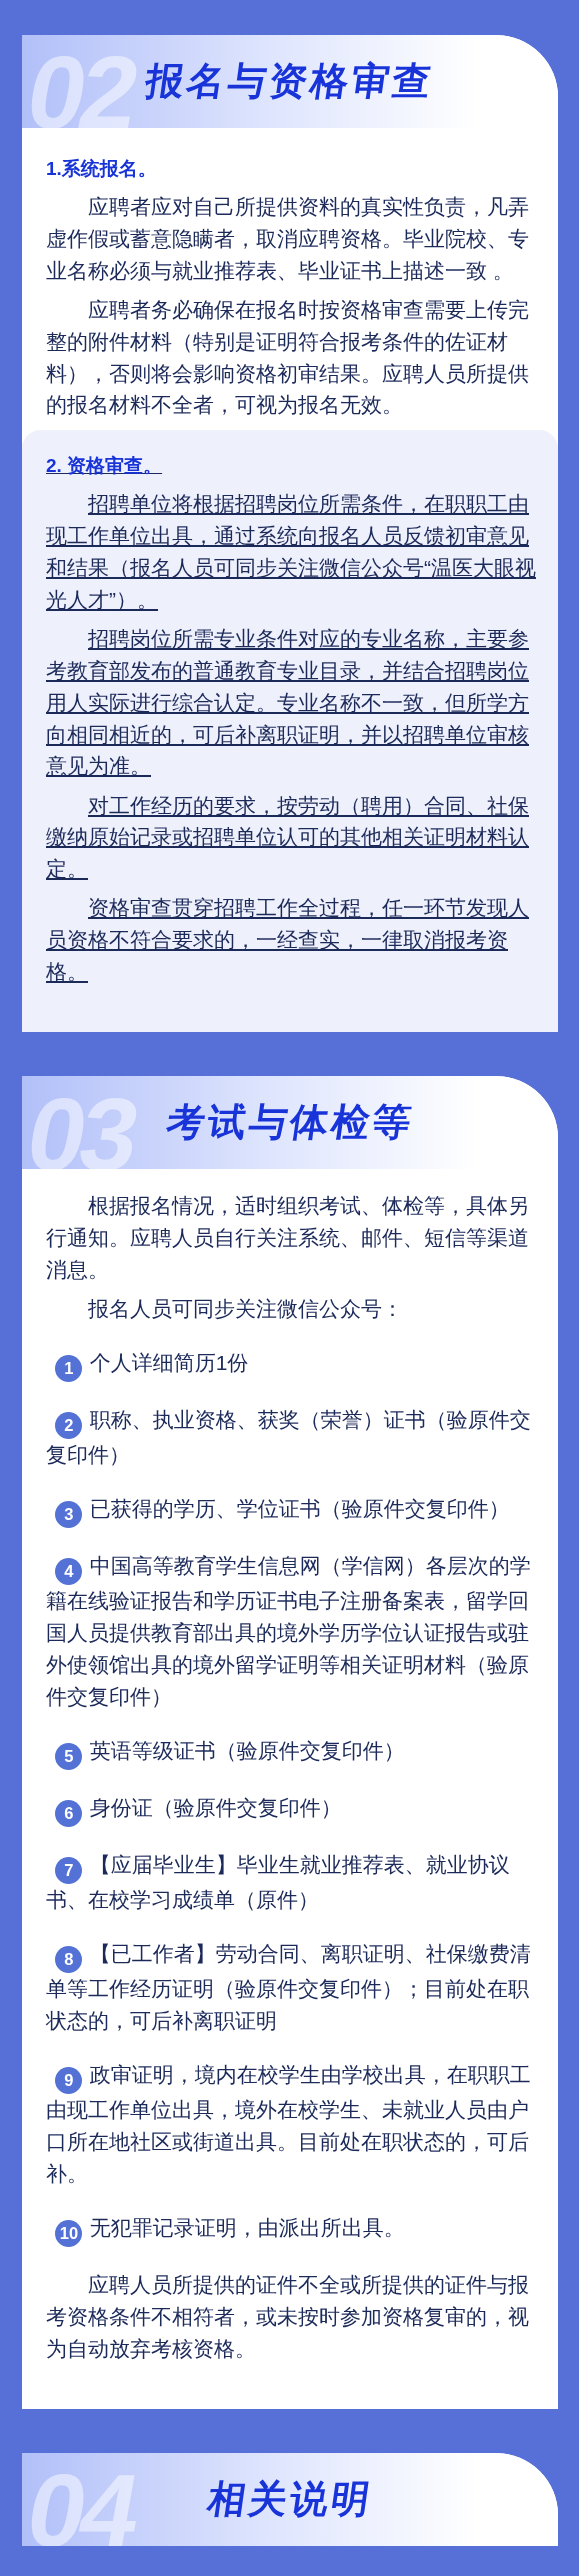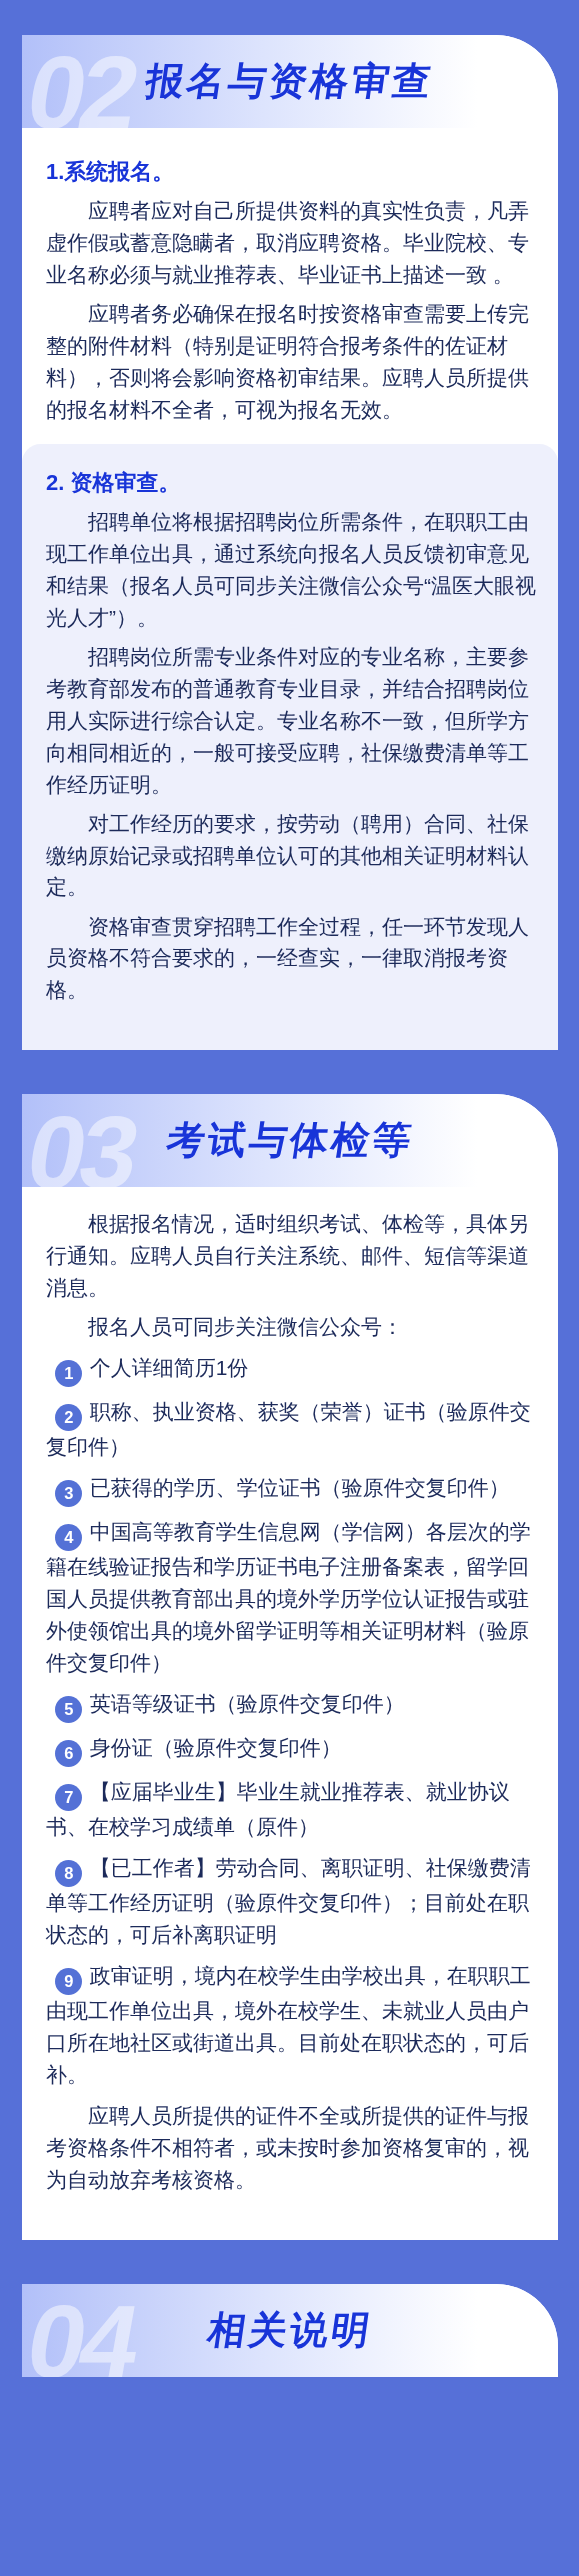--- a/index.html
+++ b/index.html
@@ -58,31 +58,31 @@
     transform:skewX(-8deg);
     white-space:nowrap;
   }
   .card-body{
     padding:13.4px 18px 37px 24px;
     font-size:21px;
     line-height:1.52;
   }
   .blk-heading{
     margin:13.4px 0 5.2px;
-    font-size:22px;
+    font-size:19px;
     font-weight:bold;
     color:var(--accent);
   }
   .blk-para{
     margin:7.2px 0;
     text-indent:2em;
     color:var(--text);
   }
   .blk-item{
-    margin:9px 0;
+    margin:22px 0;
     text-indent:.45em;
     color:var(--text);
   }
   .num-badge{
     display:inline-flex;
     align-items:center;
     justify-content:center;
     min-width:27px;
     height:27px;
     padding:0 2.1px;
@@ -96,43 +96,44 @@
     vertical-align:-4.1px;
     margin-right:7.2px;
   }
   .subcard{
     background:var(--subcard);
     border-radius:18.5px;
     margin:15.5px -18px 15.5px -24px;
     padding:8.2px 18px 14.4px 24px;
   }
   .subcard.flush{
-    margin:18px -18px -37px -24px;
+    margin:9px -18px -37px -24px;
     padding-bottom:37px;
     border-radius:18.5px 18.5px 0 0;
+    text-decoration:underline;
   }
 </style>
 </head>
 <body>
 
 <main class="page">
   <div id="sections">
       <section class="card">
         <header class="card-header">
           <span class="watermark">02</span>
           <h1 class="card-title">报名与资格审查</h1>
         </header>
         <div class="card-body">
           <h2 class="blk-heading">1.系统报名。</h2>
           <p class="blk-para">应聘者应对自己所提供资料的真实性负责，凡弄虚作假或蓄意隐瞒者，取消应聘资格。毕业院校、专业名称必须与就业推荐表、毕业证书上描述一致 。</p>
           <p class="blk-para">应聘者务必确保在报名时按资格审查需要上传完整的附件材料（特别是证明符合报考条件的佐证材料），否则将会影响资格初审结果。应聘人员所提供的报名材料不全者，可视为报名无效。</p>
           <div class="subcard flush">
             <h2 class="blk-heading">2. 资格审查。</h2>
             <p class="blk-para">招聘单位将根据招聘岗位所需条件，在职职工由现工作单位出具，通过系统向报名人员反馈初审意见和结果（报名人员可同步关注微信公众号“温医大眼视光人才”）。</p>
-            <p class="blk-para">招聘岗位所需专业条件对应的专业名称，主要参考教育部发布的普通教育专业目录，并结合招聘岗位用人实际进行综合认定。专业名称不一致，但所学方向相同相近的，一般可接受应聘，社保缴费清单等工作经历证明。</p>
+            <p class="blk-para">招聘岗位所需专业条件对应的专业名称，主要参考教育部发布的普通教育专业目录，并结合招聘岗位用人实际进行综合认定。专业名称不一致，但所学方向相同相近的，可后补离职证明，并以招聘单位审核意见为准。</p>
             <p class="blk-para">对工作经历的要求，按劳动（聘用）合同、社保缴纳原始记录或招聘单位认可的其他相关证明材料认定。</p>
             <p class="blk-para">资格审查贯穿招聘工作全过程，任一环节发现人员资格不符合要求的，一经查实，一律取消报考资格。</p>
           </div>
         </div>
       </section>
       <section class="card">
         <header class="card-header">
           <span class="watermark">03</span>
           <h1 class="card-title">考试与体检等</h1>
         </header>
@@ -141,20 +142,21 @@
           <p class="blk-para">报名人员可同步关注微信公众号：</p>
           <p class="blk-item"><span class="num-badge">1</span><span class="item-text">个人详细简历1份</span></p>
           <p class="blk-item"><span class="num-badge">2</span><span class="item-text">职称、执业资格、获奖（荣誉）证书（验原件交复印件）</span></p>
           <p class="blk-item"><span class="num-badge">3</span><span class="item-text">已获得的学历、学位证书（验原件交复印件）</span></p>
           <p class="blk-item"><span class="num-badge">4</span><span class="item-text">中国高等教育学生信息网（学信网）各层次的学籍在线验证报告和学历证书电子注册备案表，留学回国人员提供教育部出具的境外学历学位认证报告或驻外使领馆出具的境外留学证明等相关证明材料（验原件交复印件）</span></p>
           <p class="blk-item"><span class="num-badge">5</span><span class="item-text">英语等级证书（验原件交复印件）</span></p>
           <p class="blk-item"><span class="num-badge">6</span><span class="item-text">身份证（验原件交复印件）</span></p>
           <p class="blk-item"><span class="num-badge">7</span><span class="item-text">【应届毕业生】毕业生就业推荐表、就业协议书、在校学习成绩单（原件）</span></p>
           <p class="blk-item"><span class="num-badge">8</span><span class="item-text">【已工作者】劳动合同、离职证明、社保缴费清单等工作经历证明（验原件交复印件）；目前处在职状态的，可后补离职证明</span></p>
           <p class="blk-item"><span class="num-badge">9</span><span class="item-text">政审证明，境内在校学生由学校出具，在职职工由现工作单位出具，境外在校学生、未就业人员由户口所在地社区或街道出具。目前处在职状态的，可后补。</span></p>
+          <p class="blk-item"><span class="num-badge">10</span><span class="item-text">无犯罪记录证明，由派出所出具。</span></p>
           <p class="blk-para">应聘人员所提供的证件不全或所提供的证件与报考资格条件不相符者，或未按时参加资格复审的，视为自动放弃考核资格。</p>
         </div>
       </section>
       <section class="card">
         <header class="card-header">
           <span class="watermark">04</span>
           <h1 class="card-title">相关说明</h1>
         </header>
       </section>
     </div>

